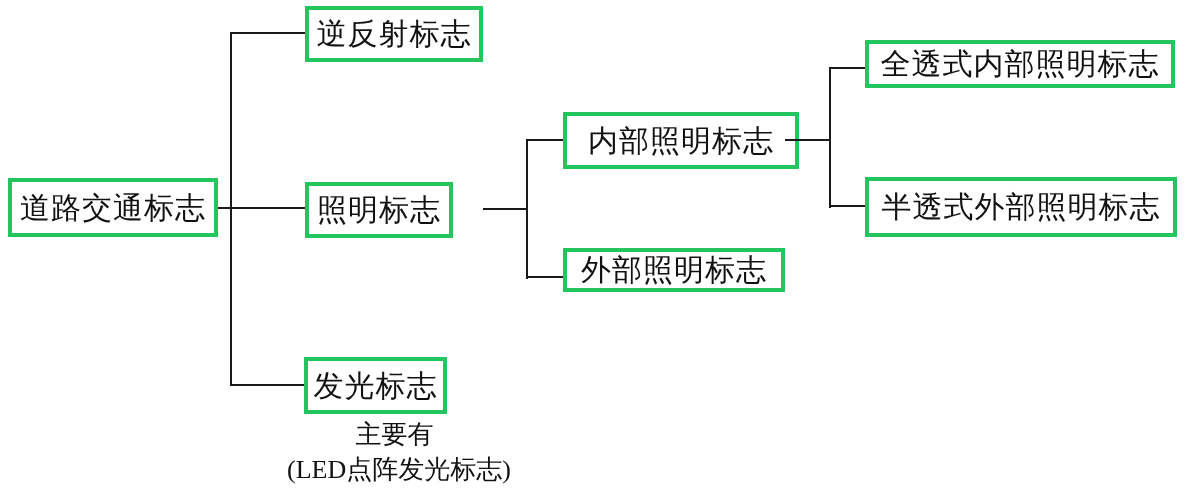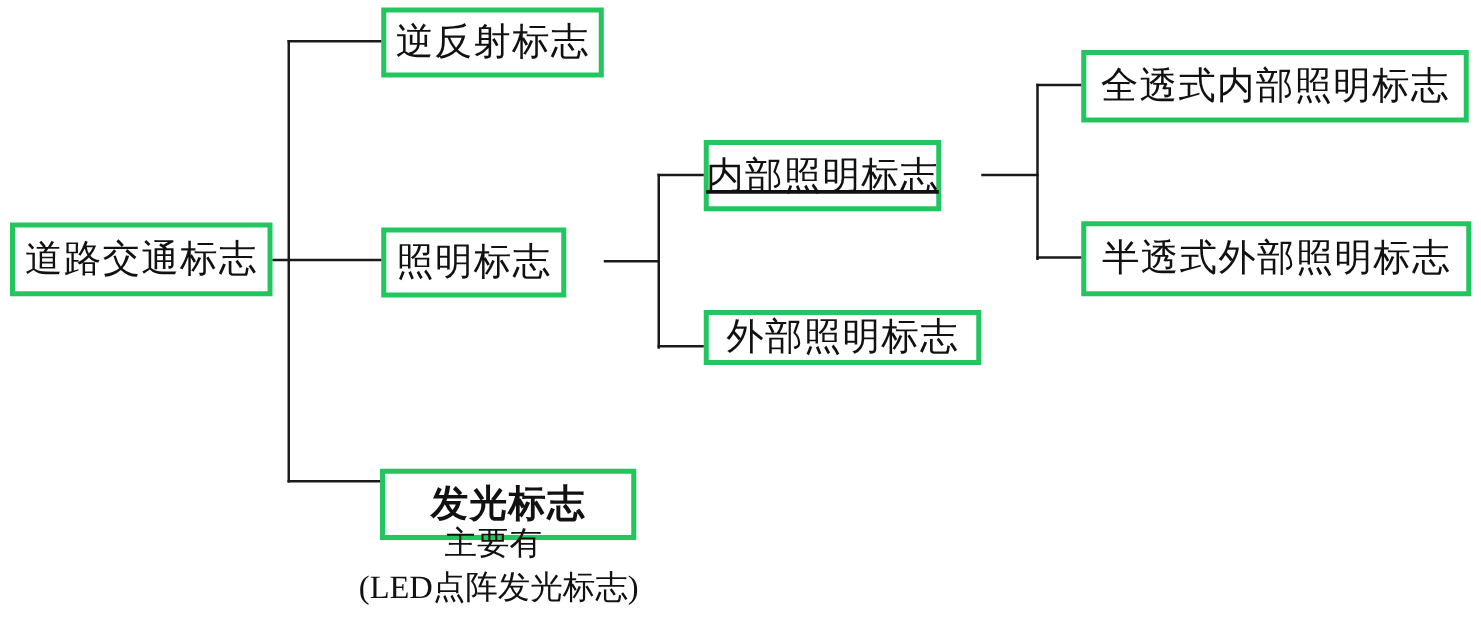--- a/index.html
+++ b/index.html
@@ -40,24 +40,24 @@
     text-align: center;
     font-size: 26px;
     line-height: 1.1;
     white-space: nowrap;
   }
 
   
   #node-root            { left: 8px;   top: 178px; width: 210px; height: 59px; }
   #node-retroreflective { left: 305px; top: 6px;   width: 178px; height: 56px; }
   #node-illuminated     { left: 305px; top: 182px; width: 148px; height: 56px; }
-  #node-luminous        { left: 304px; top: 375px; width: 205px; height: 57px; font-weight: bold; }
-  #node-internal        { left: 563px; top: 112px; width: 190px; height: 57px; text-decoration: underline; }
+  #node-luminous        { left: 304px; top: 357px; width: 143px; height: 57px; }
+  #node-internal        { left: 563px; top: 112px; width: 236px; height: 57px; }
   #node-external        { left: 563px; top: 248px; width: 222px; height: 44px; }
-  #node-full-trans      { left: 865px; top: 40px;  width: 310px; height: 58px; text-align: right; }
+  #node-full-trans      { left: 865px; top: 40px;  width: 310px; height: 48px; text-align: right; }
   #node-semi-trans      { left: 865px; top: 177px; width: 312px; height: 60px; }
 
   
   #spine-1              { left: 230px; top: 32px;  height: 354px; }
   #edge-to-retro        { left: 230px; top: 32px;  width: 75px; }
   #edge-root-illum      { left: 218px; top: 207px; width: 87px; }
   #edge-to-luminous     { left: 230px; top: 384px; width: 74px; }
 
   
   #edge-illum-out       { left: 483px; top: 208px; width: 45px; }

